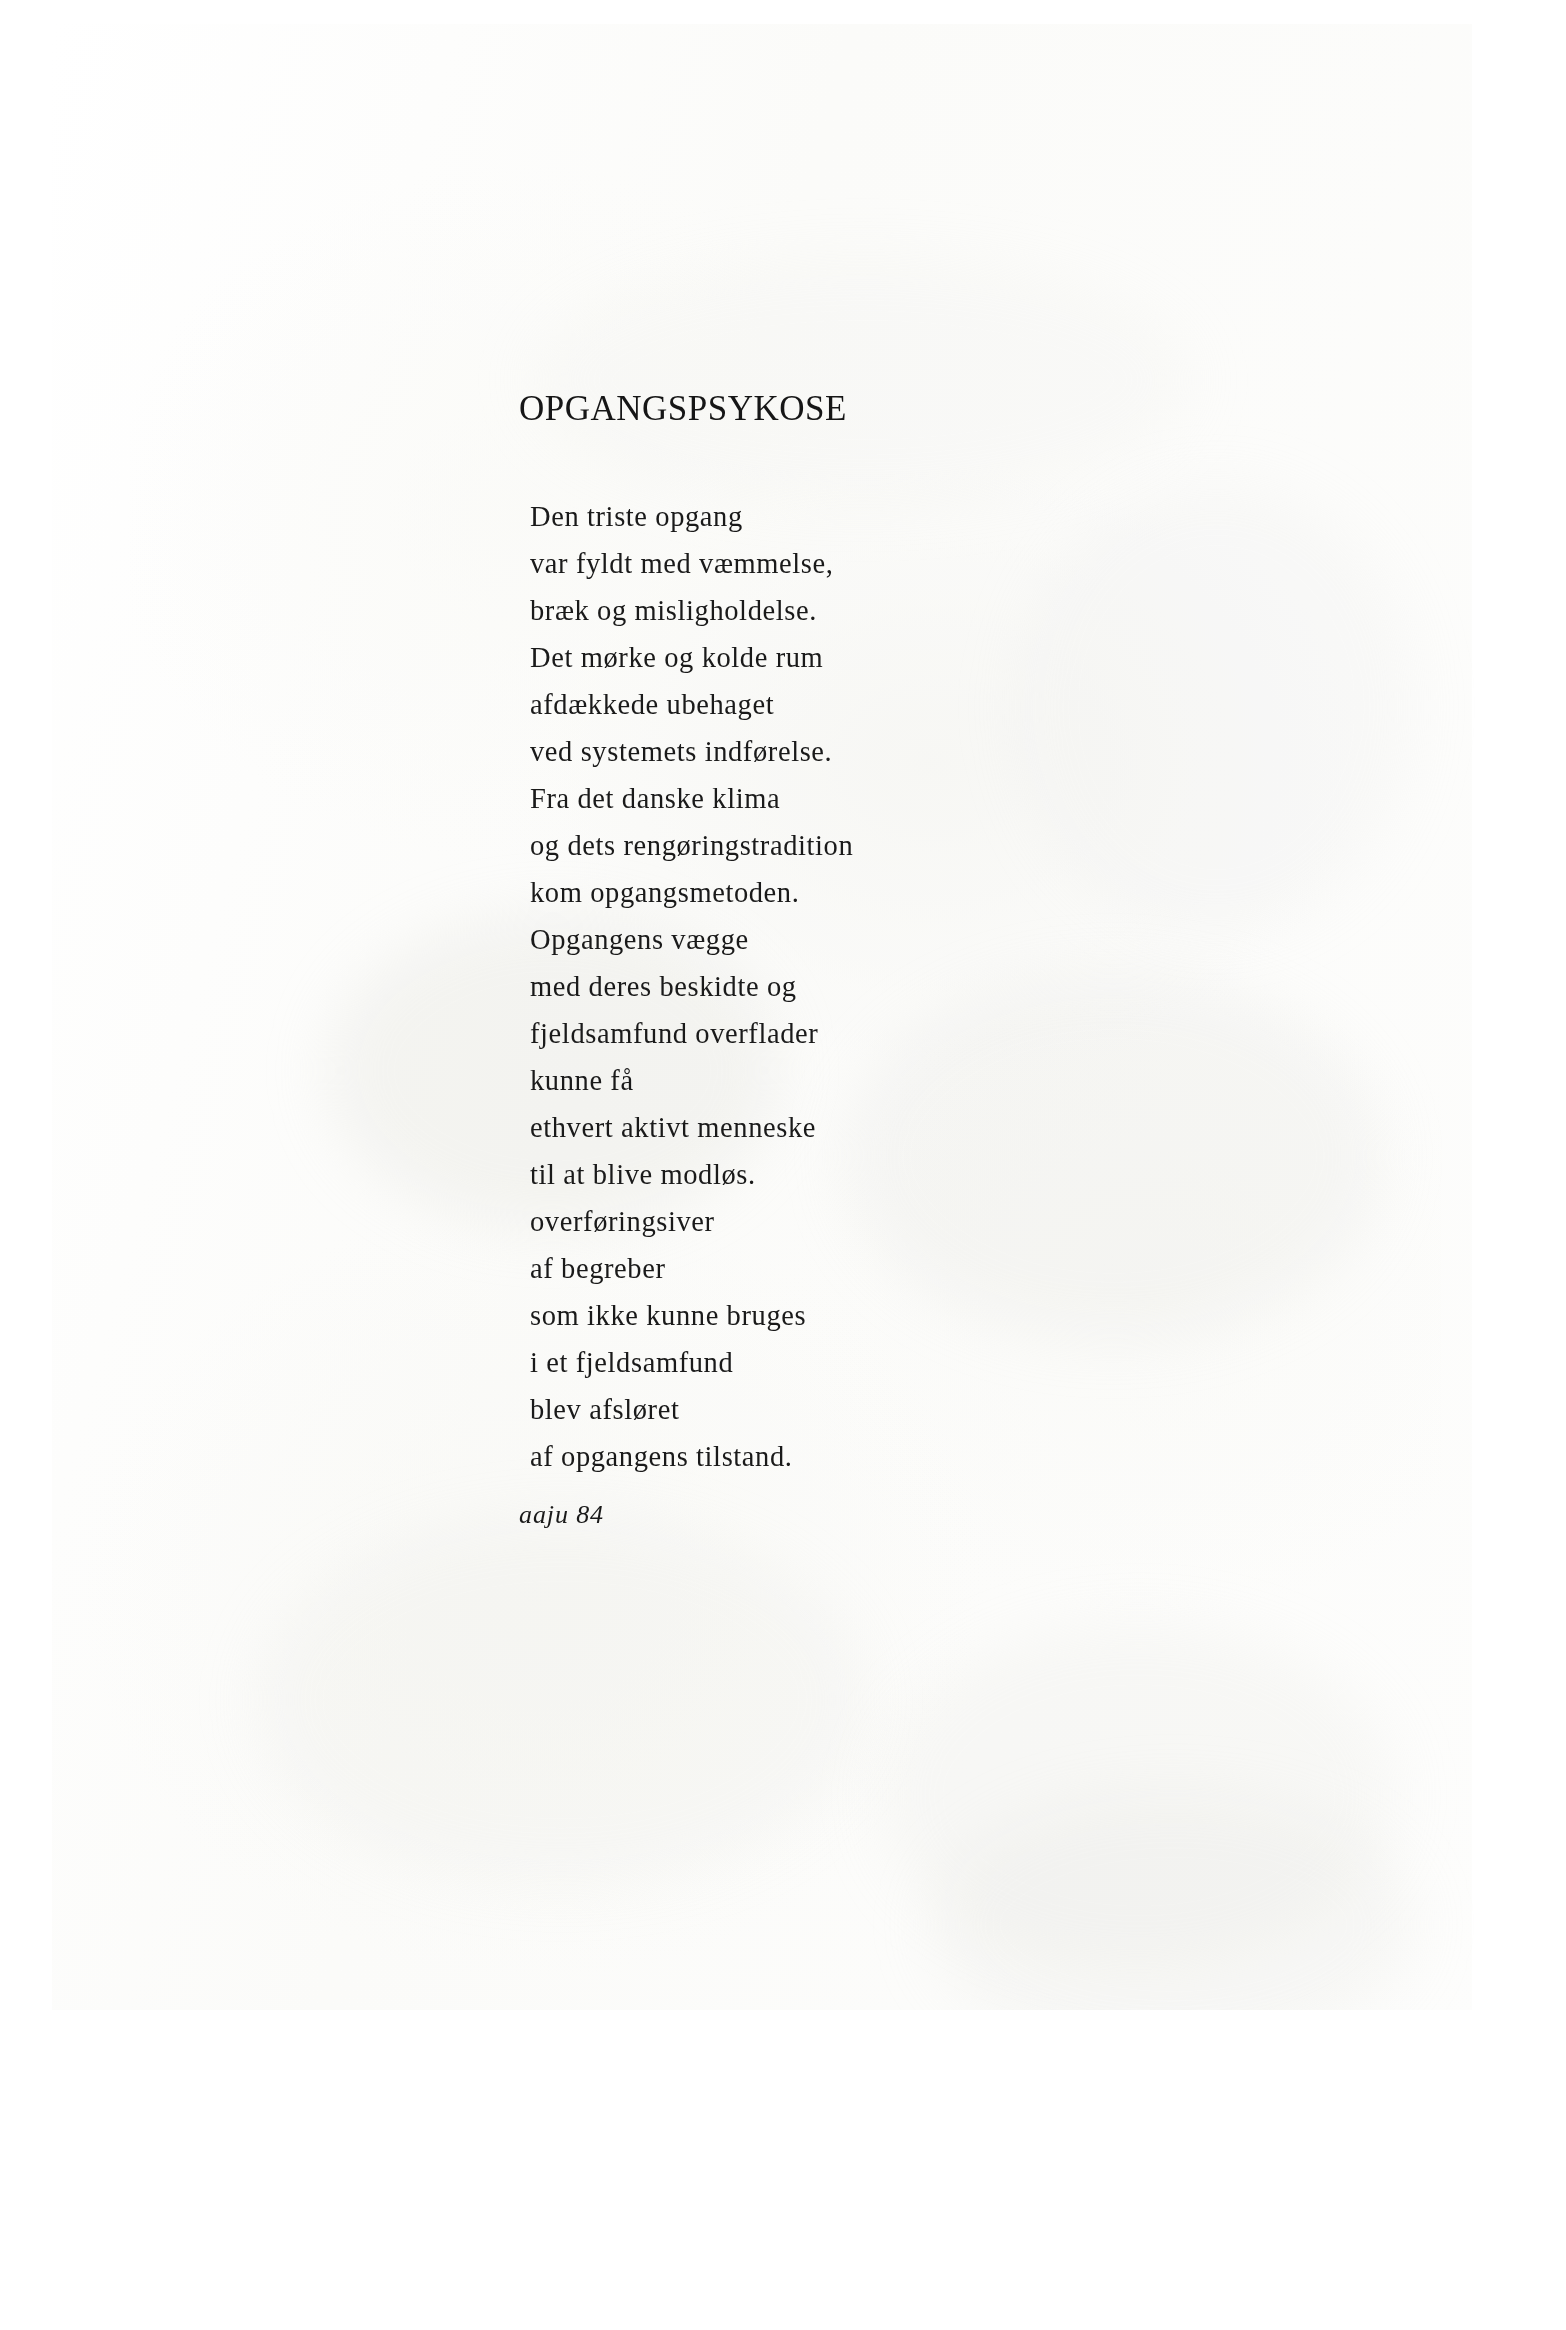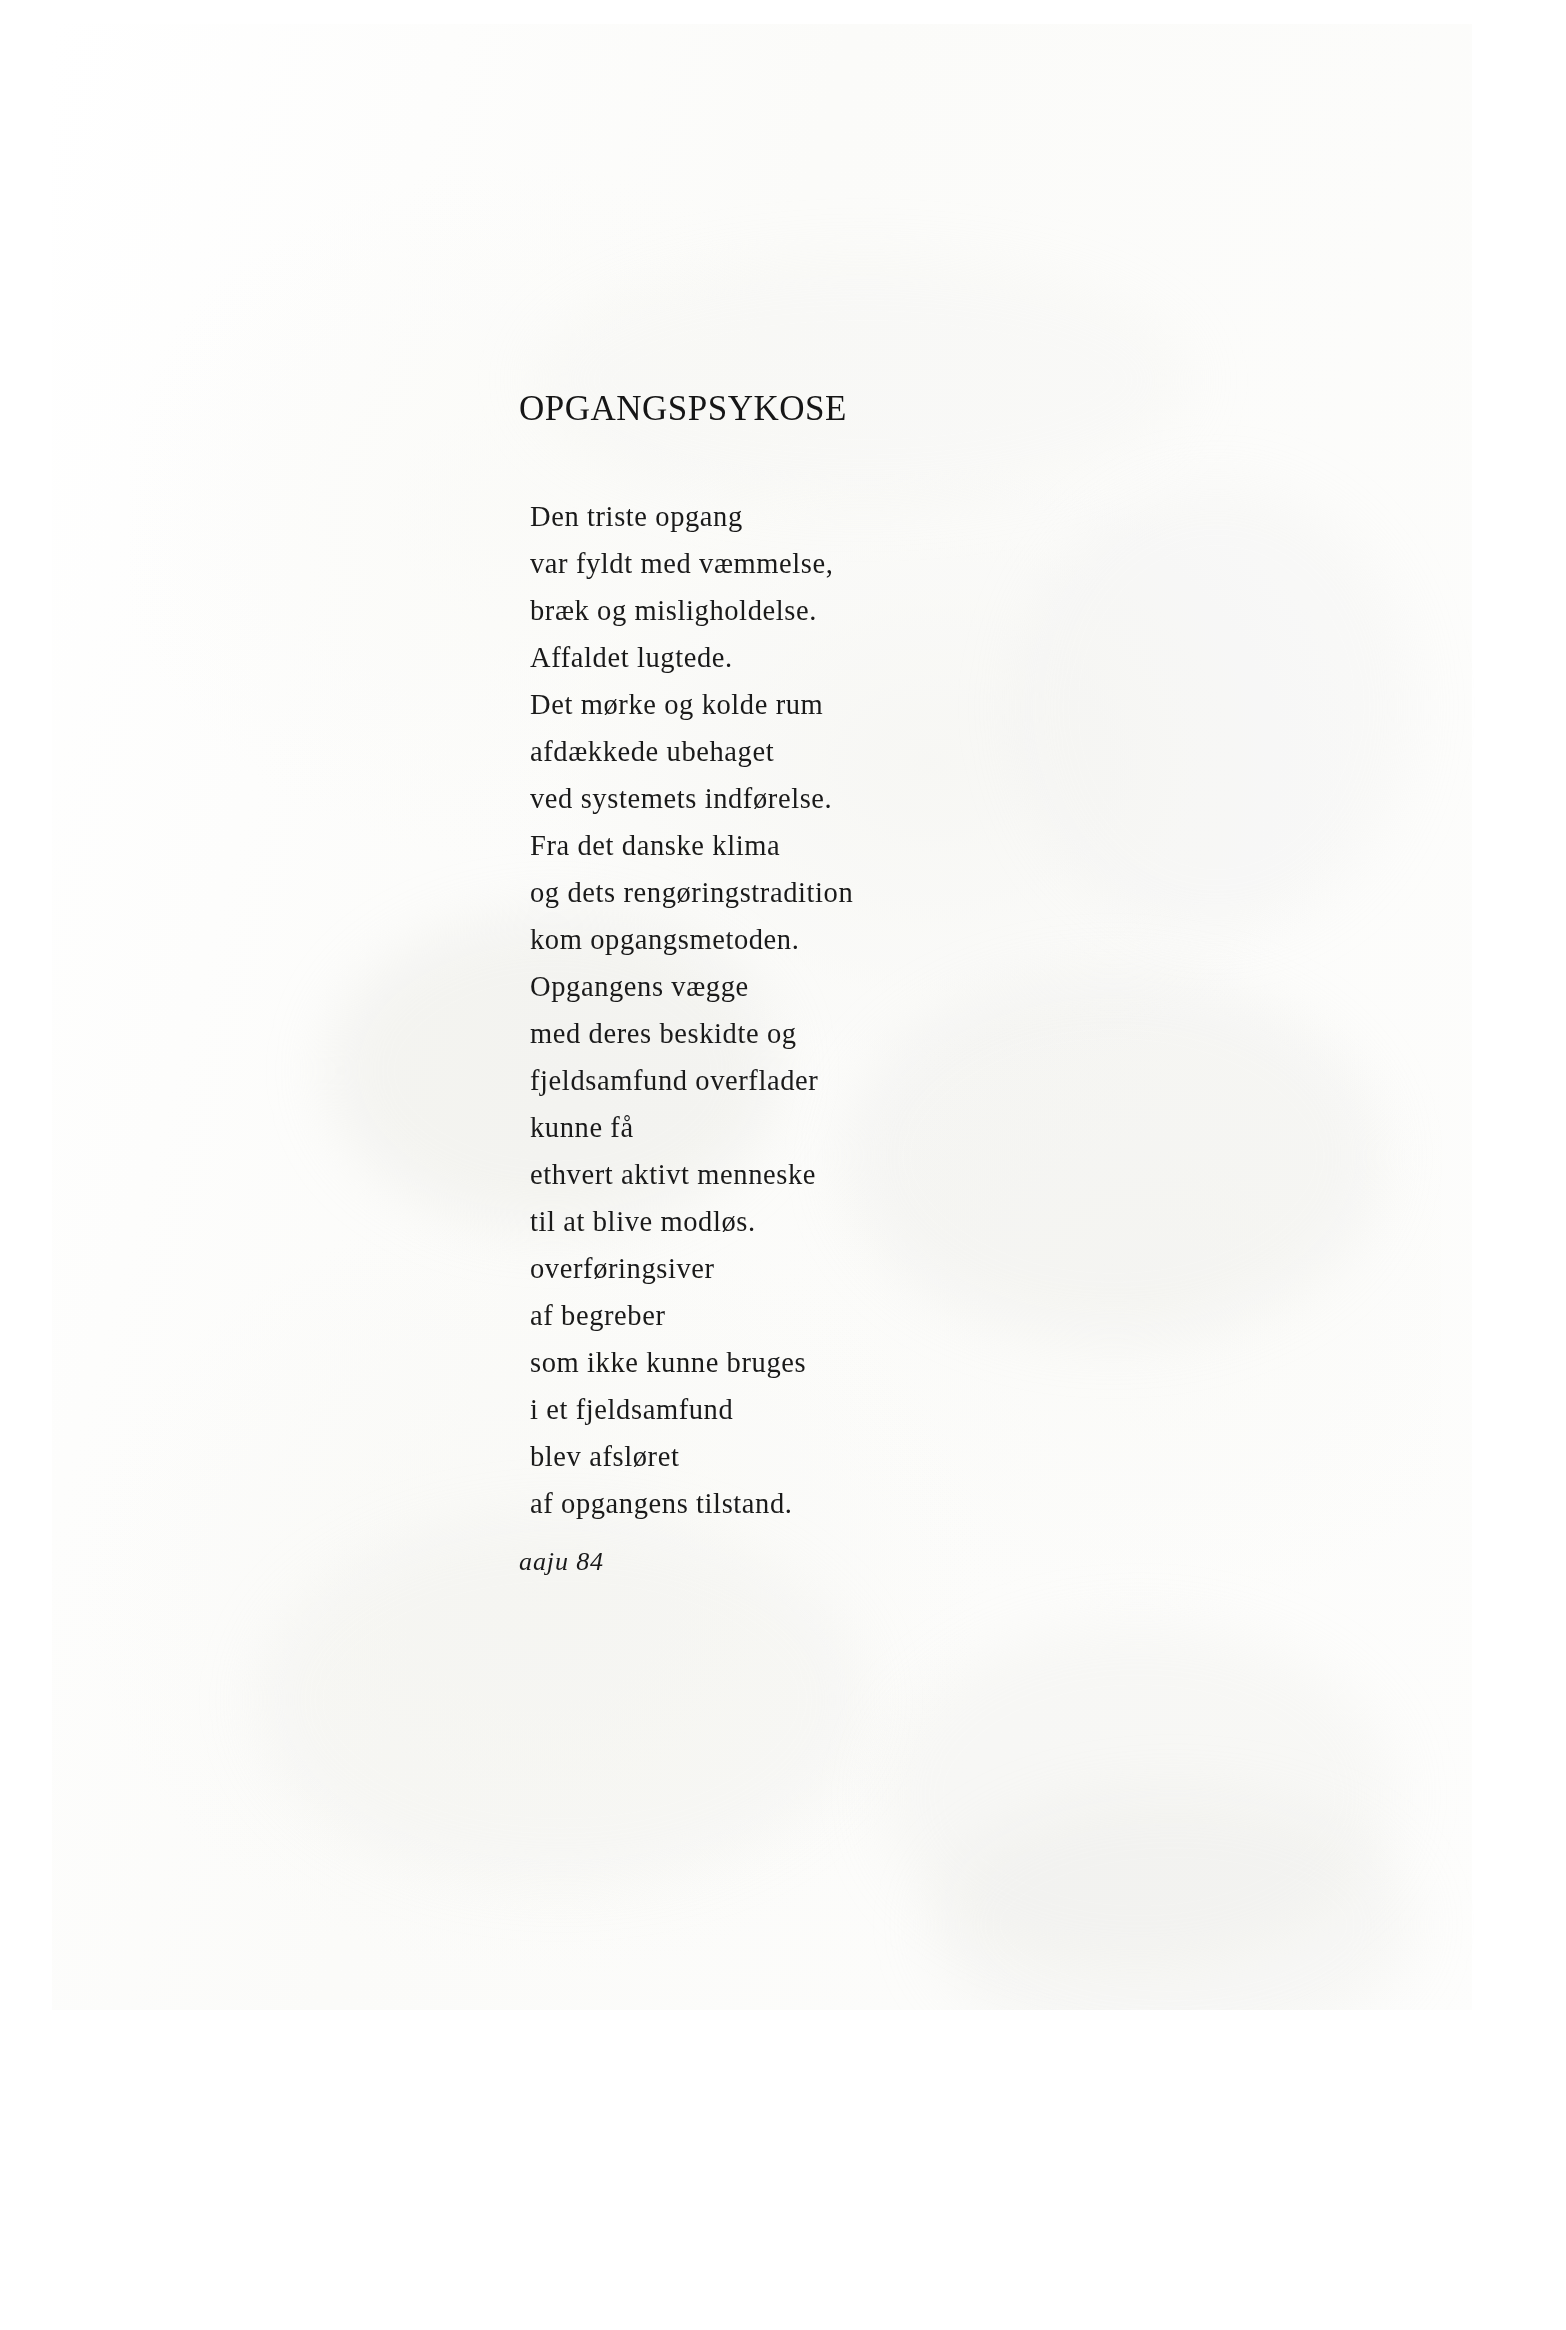--- a/index.html
+++ b/index.html
@@ -127,21 +127,20 @@
   <div class="smudge smudge-5"></div>
 
   <div class="content">
 
     <h1 class="poem-title">OPGANGSPSYKOSE</h1>
 
     <div class="poem-body">
       <div class="poem-line">Den triste opgang</div>
       <div class="poem-line">var fyldt med væmmelse,</div>
       <div class="poem-line">bræk og misligholdelse.</div>
-      <div class="poem-line">Affaldet lugtede.</div>
       <div class="poem-line">Det mørke og kolde rum</div>
       <div class="poem-line">afdækkede ubehaget</div>
       <div class="poem-line">ved systemets indførelse.</div>
       <div class="poem-line">Fra det danske klima</div>
       <div class="poem-line">og dets rengøringstradition</div>
       <div class="poem-line">kom opgangsmetoden.</div>
       <div class="poem-line">Opgangens vægge</div>
       <div class="poem-line">med deres beskidte og</div>
       <div class="poem-line">fjeldsamfund overflader</div>
       <div class="poem-line">kunne få</div>

